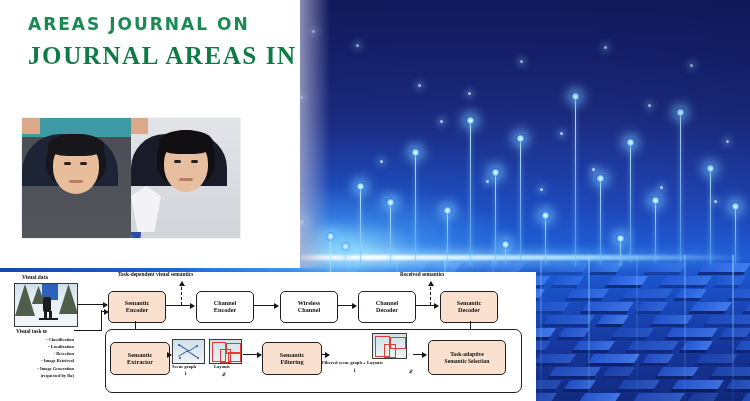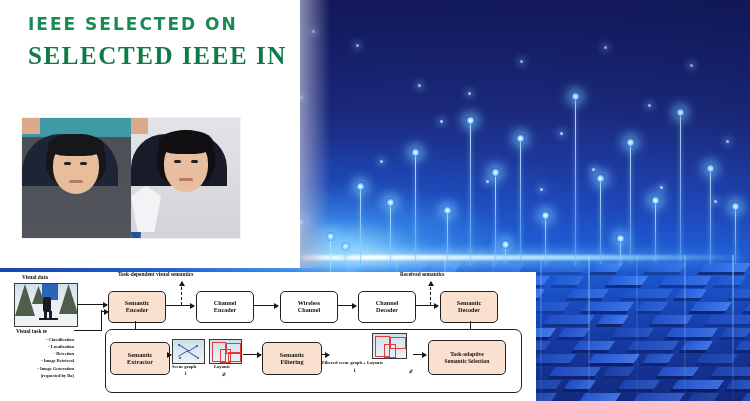--- a/index.html
+++ b/index.html
@@ -330,22 +330,22 @@
       <div class="spark" style="left: 660px; top: 186px;"></div>
       <div class="spark" style="left: 714px; top: 200px;"></div>
       <div class="spark" style="left: 300px; top: 96px;"></div>
     </div>
   <div class="vig"></div>
 
   <div class="left-fade"></div>
   <div class="left-fade2"></div>
 
   <div class="masthead">
-    <div class="mast-line1">IEEE SELECTED ON</div>
-    <div class="mast-line2">SELECTED IEEE IN</div>
+    <div class="mast-line1">AREAS JOURNAL ON</div>
+    <div class="mast-line2">JOURNAL AREAS IN</div>
   </div>
 
   <div class="photos">
     <div class="photo p1">
       <div class="head-shape hair"></div>
       <div class="head-shape face"></div>
       <div class="head-shape fringe"></div>
       <div class="eye" style="left:42px;top:44px"></div>
       <div class="eye" style="left:58px;top:44px"></div>
       <div class="mouth" style="left:47px;top:62px"></div>

